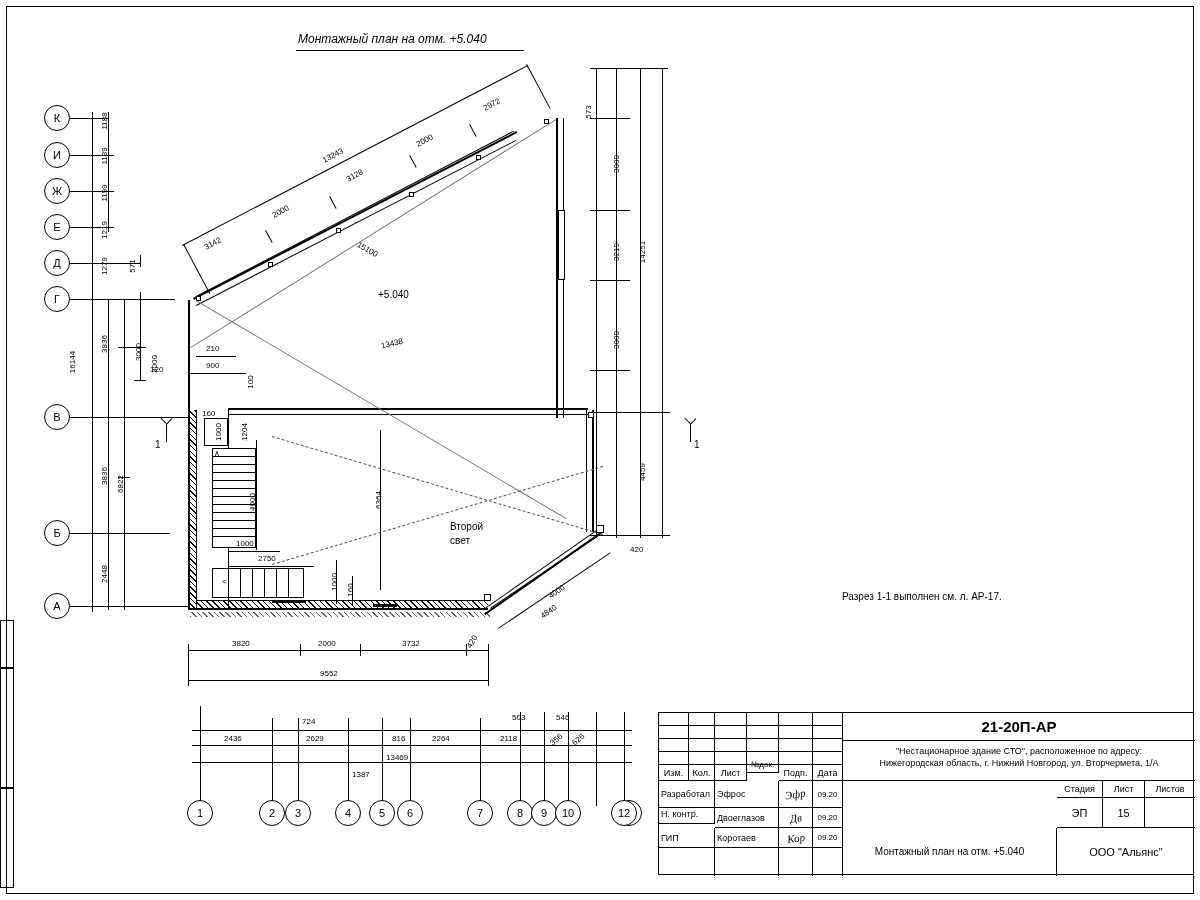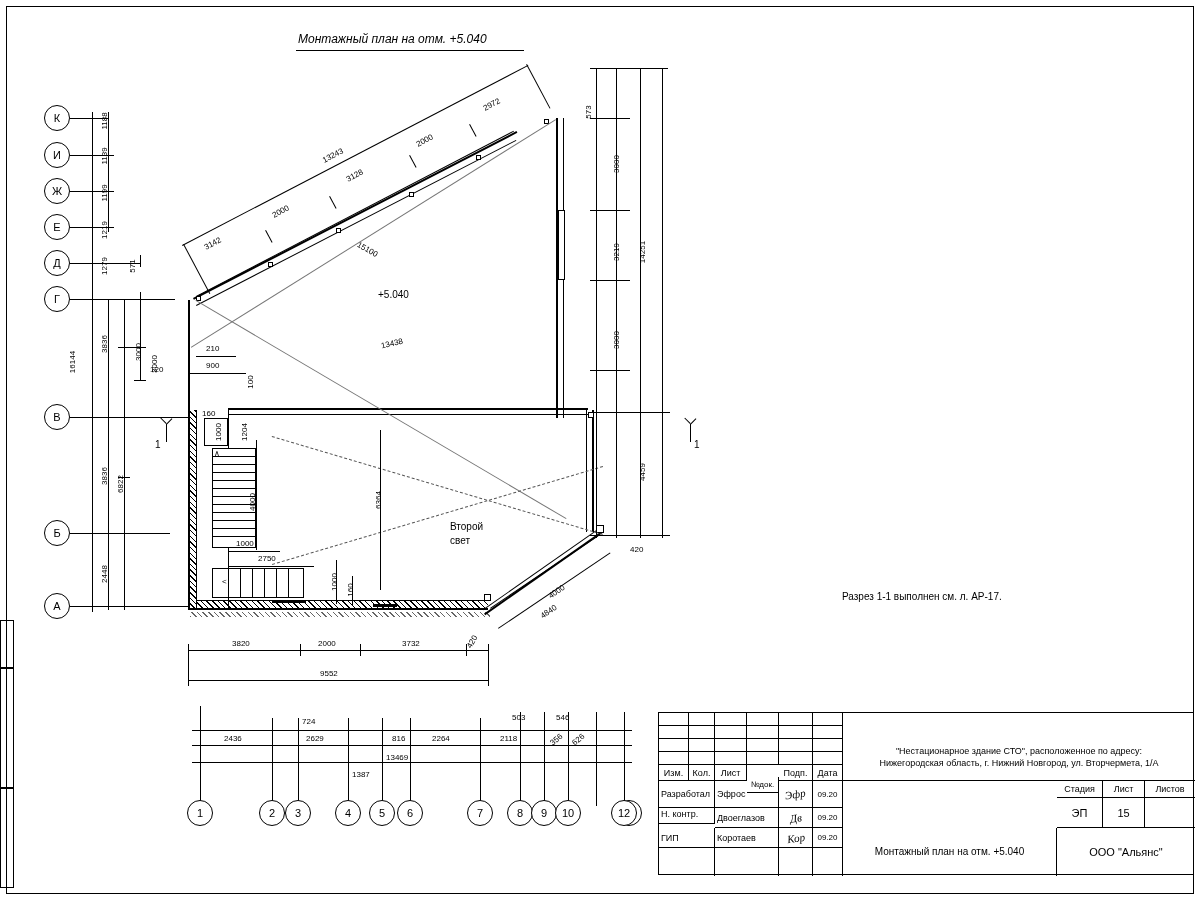--- a/index.html
+++ b/index.html
@@ -444,21 +444,21 @@
     <div class="cell" style="left:0; top:39px; width:30px; height:13px;"></div>
     <div class="cell" style="left:30px; top:39px; width:26px; height:13px;"></div>
     <div class="cell" style="left:56px; top:39px; width:32px; height:13px;"></div>
     <div class="cell" style="left:88px; top:39px; width:32px; height:13px;"></div>
     <div class="cell" style="left:120px; top:39px; width:34px; height:13px;"></div>
     <div class="cell" style="left:154px; top:39px; width:30px; height:13px;"></div>
 
     <div class="cell ctr" style="left:0; top:52px; width:30px; height:16px; line-height:16px;">Изм.</div>
     <div class="cell ctr" style="left:30px; top:52px; width:26px; height:16px; line-height:16px;">Кол.</div>
     <div class="cell ctr" style="left:56px; top:52px; width:32px; height:16px; line-height:16px;">Лист</div>
-    <div class="cell ctr" style="left:88px; top:64px; width:32px; height:16px; line-height:16px; font-size:8px;">№док.</div>
+    <div class="cell ctr" style="left:88px; top:44px; width:32px; height:16px; line-height:16px; font-size:8px;">№док.</div>
     <div class="cell ctr" style="left:120px; top:52px; width:34px; height:16px; line-height:16px;">Подп.</div>
     <div class="cell ctr" style="left:154px; top:52px; width:30px; height:16px; line-height:16px;">Дата</div>
 
     <div class="cell" style="left:0; top:68px; width:56px; height:27px; line-height:27px;">Разработал</div>
     <div class="cell" style="left:56px; top:68px; width:64px; height:27px; line-height:27px;">Эфрос</div>
     <div class="cell ctr" style="left:120px; top:68px; width:34px; height:27px; line-height:27px;"><span class="sig">Эфр</span></div>
     <div class="cell ctr" style="left:154px; top:68px; width:30px; height:27px; line-height:27px; font-size:8px;">09.20</div>
 
     <div class="cell" style="left:0; top:91px; width:56px; height:20px; line-height:20px;">Н. контр.</div>
     <div class="cell" style="left:56px; top:95px; width:64px; height:20px; line-height:20px;">Двоеглазов</div>
@@ -468,20 +468,21 @@
     <div class="cell" style="left:0; top:115px; width:56px; height:20px; line-height:20px;">ГИП</div>
     <div class="cell" style="left:56px; top:115px; width:64px; height:20px; line-height:20px;">Коротаев</div>
     <div class="cell ctr" style="left:120px; top:115px; width:34px; height:20px; line-height:20px;"><span class="sig">Кор</span></div>
     <div class="cell ctr" style="left:154px; top:115px; width:30px; height:20px; line-height:20px; font-size:8px;">09.20</div>
 
     <div class="cell" style="left:0; top:135px; width:56px; height:28px; border-bottom:none;"></div>
     <div class="cell" style="left:56px; top:135px; width:64px; height:28px; border-bottom:none;"></div>
     <div class="cell" style="left:120px; top:135px; width:34px; height:28px; border-bottom:none;"></div>
     <div class="cell" style="left:154px; top:135px; width:30px; height:28px; border-bottom:none;"></div>
 
+    <div class="cell code-big" style="left:184px; top:0; width:352px; height:28px; line-height:28px; border-right:none;">21-20П-АР</div>
 
     <div class="cell ctr" style="left:184px; top:28px; width:352px; height:40px; border-right:none; font-size:9px; white-space:normal;">
       <div style="margin-top:5px;">"Нестационарное здание СТО", расположенное по адресу:</div>
       <div style="margin-top:2px;">Нижегородская область, г. Нижний Новгород, ул. Вторчермета, 1/А</div>
     </div>
 
 
     <div class="cell ctr" style="left:398px; top:68px; width:46px; height:17px; line-height:17px;">Стадия</div>
     <div class="cell ctr" style="left:444px; top:68px; width:42px; height:17px; line-height:17px;">Лист</div>
     <div class="cell ctr" style="left:486px; top:68px; width:50px; height:17px; line-height:17px; border-right:none;">Листов</div>

